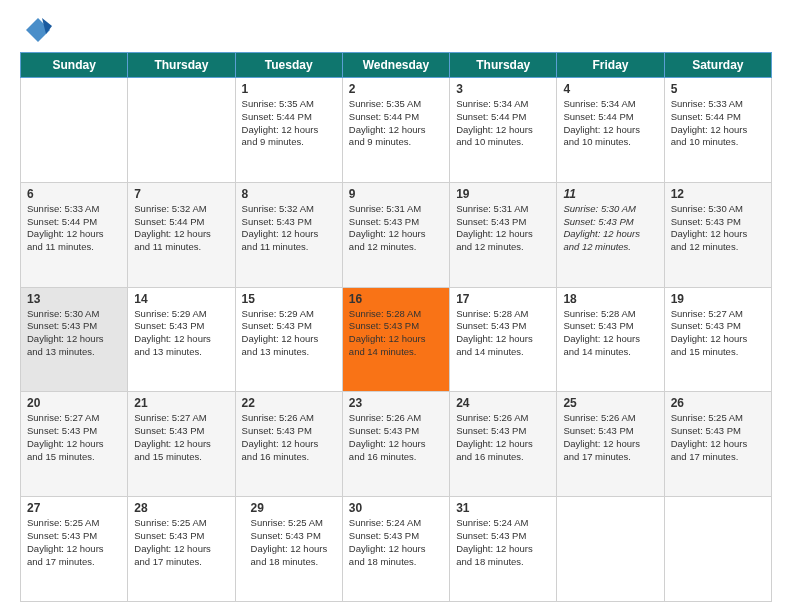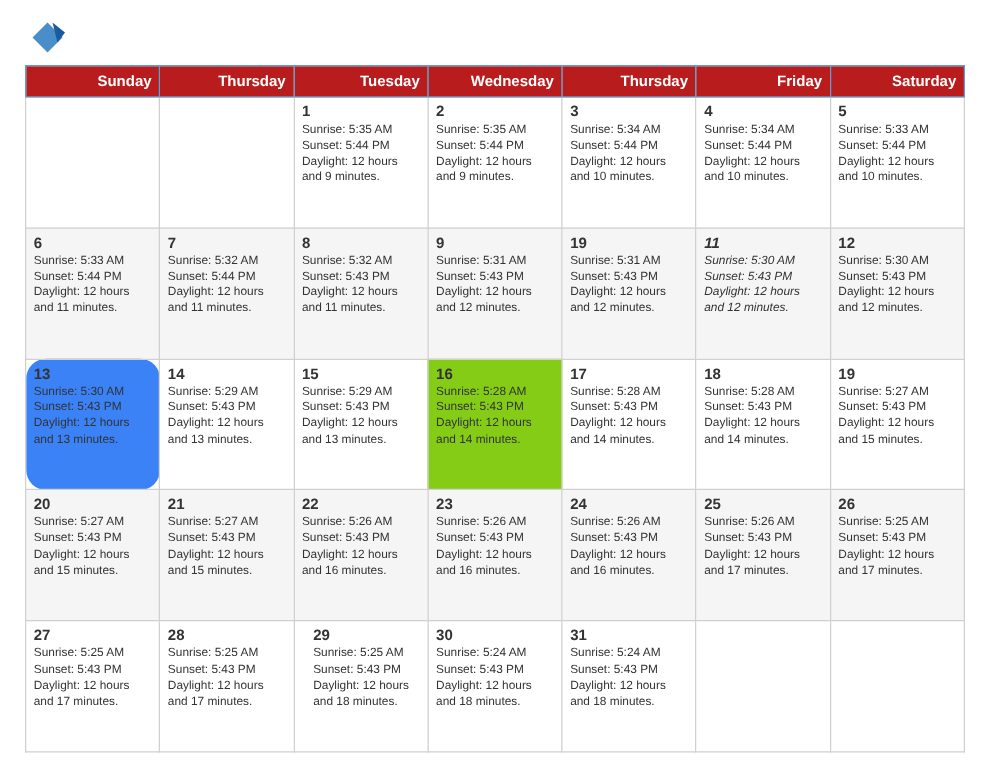--- a/index.html
+++ b/index.html
@@ -58,26 +58,26 @@
     .subtitle {
       font-size: 14px;
       color: #555;
     }
     table {
       width: 100%;
       border-collapse: collapse;
       flex: 1;
     }
     thead tr th {
-      background-color: #b91c1c;
+      background-color: #0f766e;
       color: #fff;
       font-size: 12px;
       font-weight: bold;
       padding: 5px 6px;
-      text-align: right;
+      text-align: center;
       border: 1px solid #5a9fd4;
     }
     tbody tr td {
       border: 1px solid #d0d0d0;
       vertical-align: top;
       padding: 4px 6px;
       font-size: 10px;
       color: #333;
       width: calc(100% / 7);
       background: #fff;
@@ -150,24 +150,24 @@
         <tr>
           <td style="background: rgb(245, 245, 245);"><span class="day-number">6</span><span class="day-detail">Sunrise: 5:33 AM<br>Sunset: 5:44 PM<br>Daylight: 12 hours and 11 minutes.</span></td>
           <td style="background: rgb(245, 245, 245);"><span class="day-number">7</span><span class="day-detail">Sunrise: 5:32 AM<br>Sunset: 5:44 PM<br>Daylight: 12 hours and 11 minutes.</span></td>
           <td style="background: rgb(245, 245, 245);"><span class="day-number">8</span><span class="day-detail">Sunrise: 5:32 AM<br>Sunset: 5:43 PM<br>Daylight: 12 hours and 11 minutes.</span></td>
           <td style="background: rgb(245, 245, 245);"><span class="day-number">9</span><span class="day-detail">Sunrise: 5:31 AM<br>Sunset: 5:43 PM<br>Daylight: 12 hours and 12 minutes.</span></td>
           <td style="background: rgb(245, 245, 245);"><span class="day-number">19</span><span class="day-detail">Sunrise: 5:31 AM<br>Sunset: 5:43 PM<br>Daylight: 12 hours and 12 minutes.</span></td>
           <td style="background: rgb(245, 245, 245); font-style: italic;"><span class="day-number">11</span><span class="day-detail">Sunrise: 5:30 AM<br>Sunset: 5:43 PM<br>Daylight: 12 hours and 12 minutes.</span></td>
           <td style="background: rgb(245, 245, 245);"><span class="day-number">12</span><span class="day-detail">Sunrise: 5:30 AM<br>Sunset: 5:43 PM<br>Daylight: 12 hours and 12 minutes.</span></td>
         </tr>
         <tr>
-          <td style="background: #3b82f6; border-radius: 16px;"><span class="day-number">13</span><span class="day-detail">Sunrise: 5:30 AM<br>Sunset: 5:43 PM<br>Daylight: 12 hours and 13 minutes.</span></td>
+          <td style="background: #e5e5e5;"><span class="day-number">13</span><span class="day-detail">Sunrise: 5:30 AM<br>Sunset: 5:43 PM<br>Daylight: 12 hours and 13 minutes.</span></td>
           <td style="background: rgb(255, 255, 255);"><span class="day-number">14</span><span class="day-detail">Sunrise: 5:29 AM<br>Sunset: 5:43 PM<br>Daylight: 12 hours and 13 minutes.</span></td>
           <td style="background: rgb(255, 255, 255);"><span class="day-number">15</span><span class="day-detail">Sunrise: 5:29 AM<br>Sunset: 5:43 PM<br>Daylight: 12 hours and 13 minutes.</span></td>
-          <td style="background: #84cc16;"><span class="day-number">16</span><span class="day-detail">Sunrise: 5:28 AM<br>Sunset: 5:43 PM<br>Daylight: 12 hours and 14 minutes.</span></td>
+          <td style="background: #f97316;"><span class="day-number">16</span><span class="day-detail">Sunrise: 5:28 AM<br>Sunset: 5:43 PM<br>Daylight: 12 hours and 14 minutes.</span></td>
           <td style="background: rgb(255, 255, 255);"><span class="day-number">17</span><span class="day-detail">Sunrise: 5:28 AM<br>Sunset: 5:43 PM<br>Daylight: 12 hours and 14 minutes.</span></td>
           <td style="background: rgb(255, 255, 255);"><span class="day-number">18</span><span class="day-detail">Sunrise: 5:28 AM<br>Sunset: 5:43 PM<br>Daylight: 12 hours and 14 minutes.</span></td>
           <td style="background: rgb(255, 255, 255);"><span class="day-number">19</span><span class="day-detail">Sunrise: 5:27 AM<br>Sunset: 5:43 PM<br>Daylight: 12 hours and 15 minutes.</span></td>
         </tr>
         <tr>
           <td style="background: rgb(245, 245, 245);"><span class="day-number">20</span><span class="day-detail">Sunrise: 5:27 AM<br>Sunset: 5:43 PM<br>Daylight: 12 hours and 15 minutes.</span></td>
           <td style="background: rgb(245, 245, 245);"><span class="day-number">21</span><span class="day-detail">Sunrise: 5:27 AM<br>Sunset: 5:43 PM<br>Daylight: 12 hours and 15 minutes.</span></td>
           <td style="background: rgb(245, 245, 245);"><span class="day-number">22</span><span class="day-detail">Sunrise: 5:26 AM<br>Sunset: 5:43 PM<br>Daylight: 12 hours and 16 minutes.</span></td>
           <td style="background: rgb(245, 245, 245);"><span class="day-number">23</span><span class="day-detail">Sunrise: 5:26 AM<br>Sunset: 5:43 PM<br>Daylight: 12 hours and 16 minutes.</span></td>
           <td style="background: rgb(245, 245, 245);"><span class="day-number">24</span><span class="day-detail">Sunrise: 5:26 AM<br>Sunset: 5:43 PM<br>Daylight: 12 hours and 16 minutes.</span></td>

